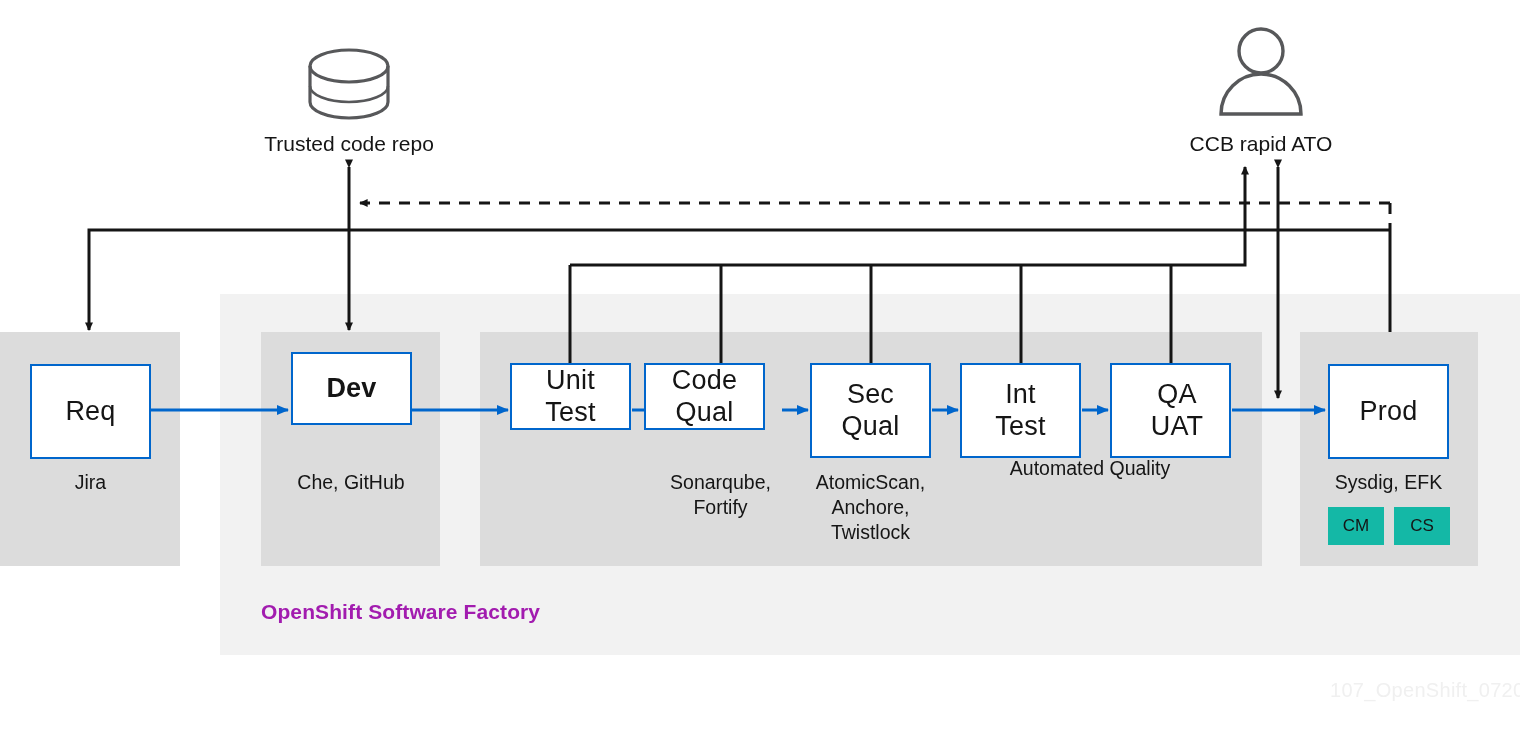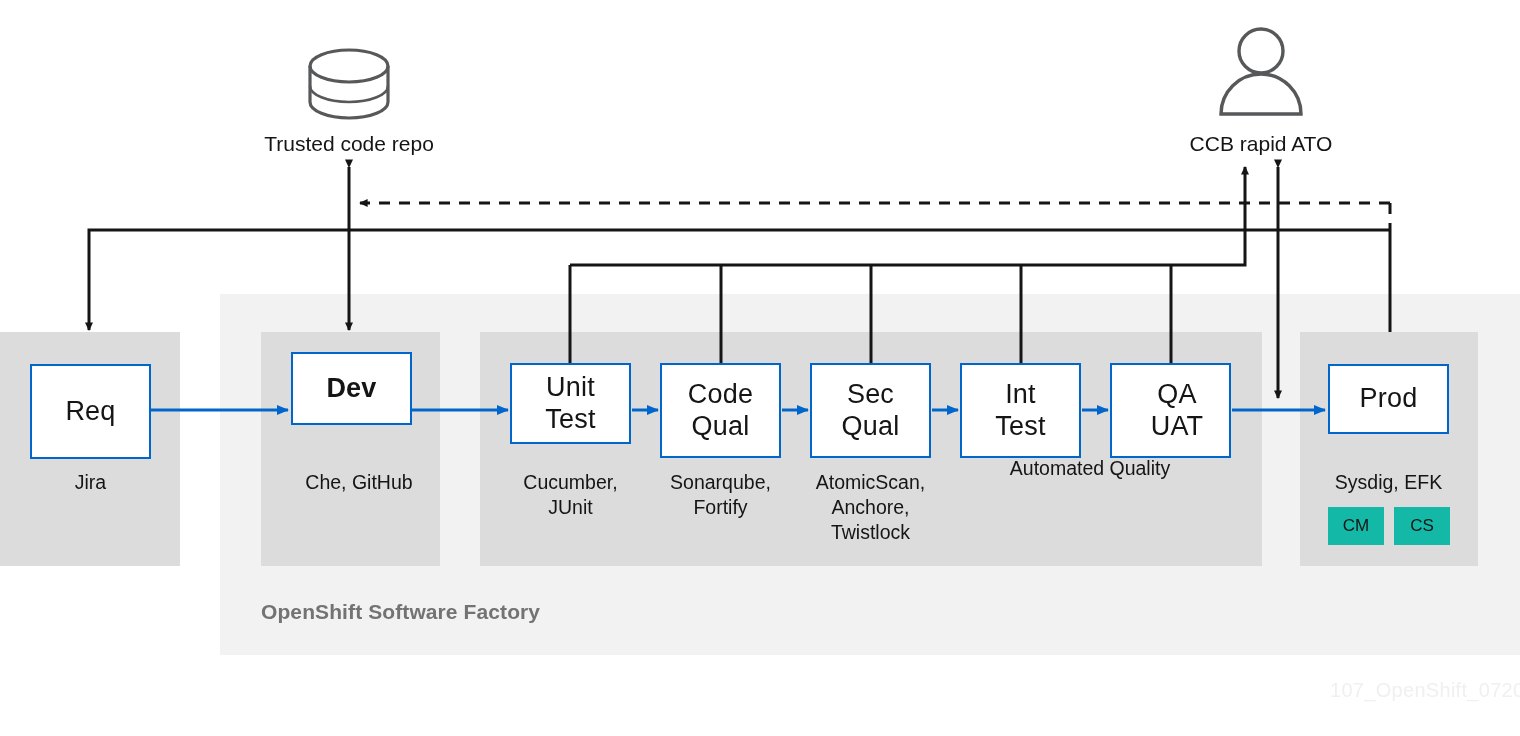--- a/index.html
+++ b/index.html
@@ -19,21 +19,21 @@
   
   .node{position:absolute;background:#ffffff;border:2.5px solid #06c;box-sizing:border-box;
         display:flex;align-items:center;justify-content:center;text-align:center;
         font-size:27px;line-height:1.15;color:#151515;letter-spacing:.2px;}
 
   .tool{position:absolute;text-align:center;font-size:19.5px;line-height:1.28;color:#151515;}
 
   .chip{position:absolute;background:#14b8a6;display:flex;align-items:center;justify-content:center;
         font-size:17px;color:#151515;}
 
-  #factory-label{position:absolute;font-size:21px;font-weight:bold;color:#737373;letter-spacing:.1px;}
+  #factory-label{position:absolute;font-size:21px;font-weight:bold;color:#a21caf;letter-spacing:.1px;}
 
   #watermark{position:absolute;font-size:20px;color:#f0f0f0;letter-spacing:.3px;}
 </style>
 </head>
 <body>
 
 <div id="stage">
 
   <div class="grp grp-inner" style="left:0px;top:332px;width:180px;height:234px;"></div>
 
@@ -106,36 +106,32 @@
   <div class="node" style="left:30px;top:364px;width:121px;height:95px;">
     <span>Req</span>
   </div>
   <div class="tool" style="left:10px;top:470px;width:161px;text-align:center;">
     <div>Jira</div>
   </div>
 
   <div class="node" style="left:291px;top:352px;width:121px;height:73px;font-weight:bold;">
     <span>Dev</span>
   </div>
-  <div class="tool" style="left:261px;top:470px;width:180px;padding-left:8px;">
+  <div class="tool" style="left:261px;top:470px;width:180px;">
     <div>Che, GitHub</div>
   </div>
 
-  <div class="node" style="left:510px;top:363px;width:121px;height:81px;">
+  <div class="node" style="left:510px;top:363px;width:121px;height:67px;">
     <span>
       <span>Unit</span><br>
       <span>Test</span>
     </span>
   </div>
-  <div class="tool" style="left:490px;top:470px;width:161px;">
-    <div>Cucumber,</div>
-    <div>JUnit</div>
-  </div>
 
-  <div class="node" style="left:660px;top:363px;width:121px;height:95px;">
+  <div class="node" style="left:644px;top:363px;width:121px;height:67px;">
     <span>
       <span>Code</span><br>
       <span>Qual</span>
     </span>
   </div>
   <div class="tool" style="left:640px;top:470px;width:161px;">
     <div>Sonarqube,</div>
     <div>Fortify</div>
   </div>
 
@@ -162,21 +158,21 @@
     <span>
       <span>QA</span><br>
       <span>UAT</span>
     </span>
   </div>
 
   <div class="tool" style="left:940px;top:456px;width:300px;">
     <div>Automated Quality</div>
   </div>
 
-  <div class="node" style="left:1328px;top:364px;width:121px;height:70px;">
+  <div class="node" style="left:1328px;top:364px;width:121px;height:95px;">
     <span>Prod</span>
   </div>
   <div class="tool" style="left:1308px;top:470px;width:161px;">
     <div>Sysdig, EFK</div>
   </div>
 
   <div class="chip" style="left:1328px;top:507px;width:56px;height:38px;">
     <span>CM</span>
   </div>
   <div class="chip" style="left:1394px;top:507px;width:56px;height:38px;">

